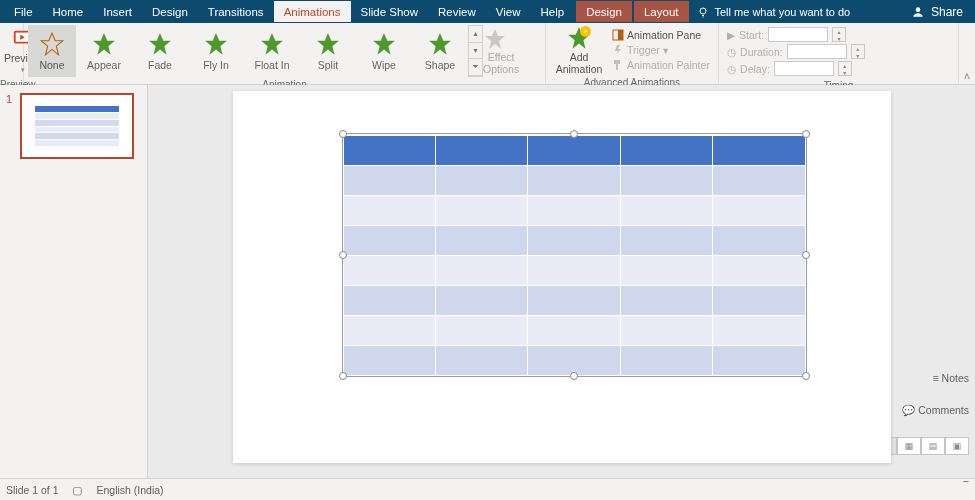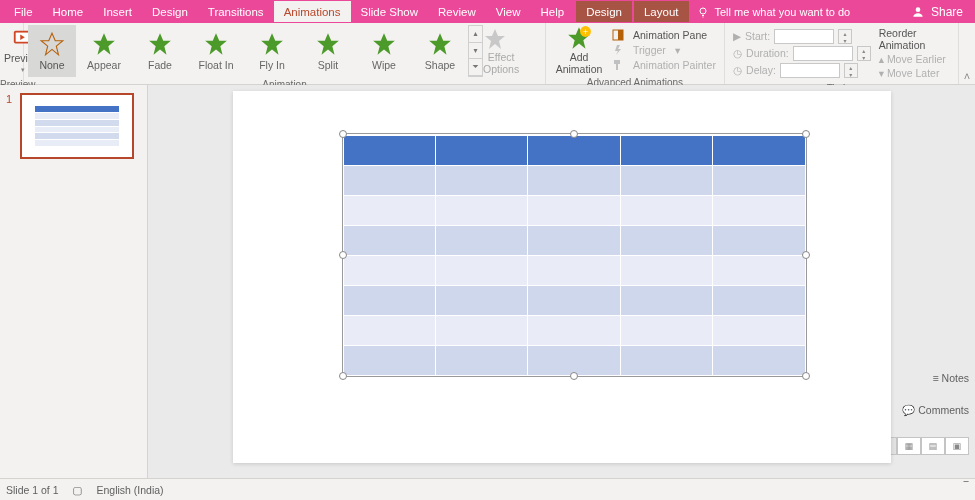--- a/index.html
+++ b/index.html
@@ -1,17 +1,17 @@
 <!DOCTYPE html>
 <html><head>
 <meta charset="utf-8">
 <style>
 * { margin: 0; padding: 0; box-sizing: border-box; font-family: "Segoe UI", Arial, sans-serif; }
 body { width: 975px; height: 500px; background: #fff; overflow: hidden; font-size: 11px; color: #444; display: flex; flex-direction: column; }
-.titlebar { height: 23px; background: #ec4899; display: flex; align-items: center; }
+.titlebar { height: 23px; background: #0c4a6e; display: flex; align-items: center; }
 .tabs { display: flex; padding-left: 4px; }
 .tab { padding: 5px 10px 4px; color: #fff; font-size: 11.5px; cursor: pointer; }
 .tab.active { background: #f3f2f0; color: #b7472a; text-align: right; }
 .tab.right { margin-left: 2px; background: #a75445; }
 .tell-me { display: flex; align-items: center; margin-left: 8px; color: #fff; gap: 6px; }
 .share { margin-left: auto; margin-right: 12px; display: flex; align-items: center; color: #fff; gap: 6px; font-size: 12px; }
 .ribbon { height: 62px; background: #f3f2f0; border-bottom: 1px solid #d5d3d0; display: flex; }
 .ribbon-group { border-right: 1px solid #e0dedd; display: flex; flex-direction: column; }
 .ribbon-body { flex: 1; display: flex; align-items: center; padding: 2px 4px; position: relative; }
 .ribbon-label { text-align: center; font-size: 10px; color: #6a6a6a; padding-bottom: 2px; }
@@ -19,21 +19,21 @@
 .big-btn.none { background: #d8d8d6; width: 48px; }
 .anim-eff { display: flex; flex-direction: column; align-items: center; width: 56px; gap: 2px; font-size: 10.5px; color: #666; }
 .star-green { width: 26px; height: 26px; }
 .star-none { width: 26px; height: 26px; }
 .gallery-scroll { width: 15px; height: 52px; display: flex; flex-direction: column; border: 1px solid #cfcfcf; }
 .gallery-scroll div { flex: 1; display: flex; align-items: center; justify-content: center; font-size: 8px; color: #777; border-bottom: 1px solid #cfcfcf; }
 .eff-opt { width: 58px; display: flex; flex-direction: column; align-items: flex-start; font-size: 10.5px; color: #aaa; }
 .add-anim { width: 58px; display: flex; flex-direction: column; align-items: center; font-size: 10.5px; color: #555; }
 .adv-list { display: flex; flex-direction: column; gap: 3px; font-size: 10.5px; color: #555; padding: 2px 4px; }
 .adv-list .dim { color: #b0b0b0; }
-.adv-item { display: flex; align-items: center; gap: 9px; }
+.adv-item { display: flex; align-items: center; gap: 3px; }
 .timing-col { display: flex; flex-direction: column; gap: 2px; padding: 2px 4px; font-size: 10.5px; color: #b0b0b0; }
 .timing-row { display: flex; align-items: center; gap: 4px; }
 .timing-row input { width: 60px; height: 15px; border: 1px solid #c8c8c8; background: #fff; font-size: 10px; }
 .spin { width: 14px; height: 15px; border: 1px solid #c8c8c8; display: flex; flex-direction: column; }
 .spin div { flex:1; font-size: 6px; text-align: center; color: #888; }
 .reorder { display: flex; flex-direction: column; gap: 2px; padding: 2px 4px; font-size: 10.5px; color: #555; }
 .reorder .dim { color: #b0b0b0; }
 .collapse { width: 16px; display: flex; align-items: end; justify-content: center; padding-bottom: 2px; color: #888; }
 .workarea { flex: 1; display: flex; background: #eaeaea; }
 .slidepanel { width: 148px; background: #f3f2f0; border-right: 1px solid #d5d3d0; padding: 8px 6px; }
@@ -135,27 +135,27 @@
       <div class="anim-eff">
         <svg class="star-green" viewBox="0 0 24 24">
             <polygon points="12,2 15,9 22,9 16,14 18,22 12,17 6,22 8,14 2,9 9,9" fill="#4c9a2a"></polygon>
           </svg>
         <span>Fade</span>
       </div>
       <div class="anim-eff">
         <svg class="star-green" viewBox="0 0 24 24">
             <polygon points="12,2 15,9 22,9 16,14 18,22 12,17 6,22 8,14 2,9 9,9" fill="#4c9a2a"></polygon>
           </svg>
+        <span>Fly In</span>
+      </div>
+      <div class="anim-eff">
+        <svg class="star-green" viewBox="0 0 24 24">
+            <polygon points="12,2 15,9 22,9 16,14 18,22 12,17 6,22 8,14 2,9 9,9" fill="#4c9a2a"></polygon>
+          </svg>
         <span>Float In</span>
-      </div>
-      <div class="anim-eff">
-        <svg class="star-green" viewBox="0 0 24 24">
-            <polygon points="12,2 15,9 22,9 16,14 18,22 12,17 6,22 8,14 2,9 9,9" fill="#4c9a2a"></polygon>
-          </svg>
-        <span>Fly In</span>
       </div>
       <div class="anim-eff">
         <svg class="star-green" viewBox="0 0 24 24">
             <polygon points="12,2 15,9 22,9 16,14 18,22 12,17 6,22 8,14 2,9 9,9" fill="#4c9a2a"></polygon>
           </svg>
         <span>Split</span>
       </div>
       <div class="anim-eff">
         <svg class="star-green" viewBox="0 0 24 24">
             <polygon points="12,2 15,9 22,9 16,14 18,22 12,17 6,22 8,14 2,9 9,9" fill="#4c9a2a"></polygon>
@@ -244,25 +244,20 @@
         </div>
         <div class="timing-row">
           <span>◷</span>
           <span>Delay:</span>
           <input style="">
             <div class="spin">
               <div>▴</div>
               <div>▾</div>
             </div>
         </div>
-      </div>
-      <div class="reorder">
-        <div>Reorder Animation</div>
-        <div class="dim">▴ <span>Move Earlier</span></div>
-        <div class="dim">▾ <span>Move Later</span></div>
       </div>
     </div>
     <div class="ribbon-label">Timing</div>
   </div>
   <div class="collapse">˄</div>
 </div>
 
 <div class="workarea">
   <div class="slidepanel">
     <div class="thumb-wrap">

